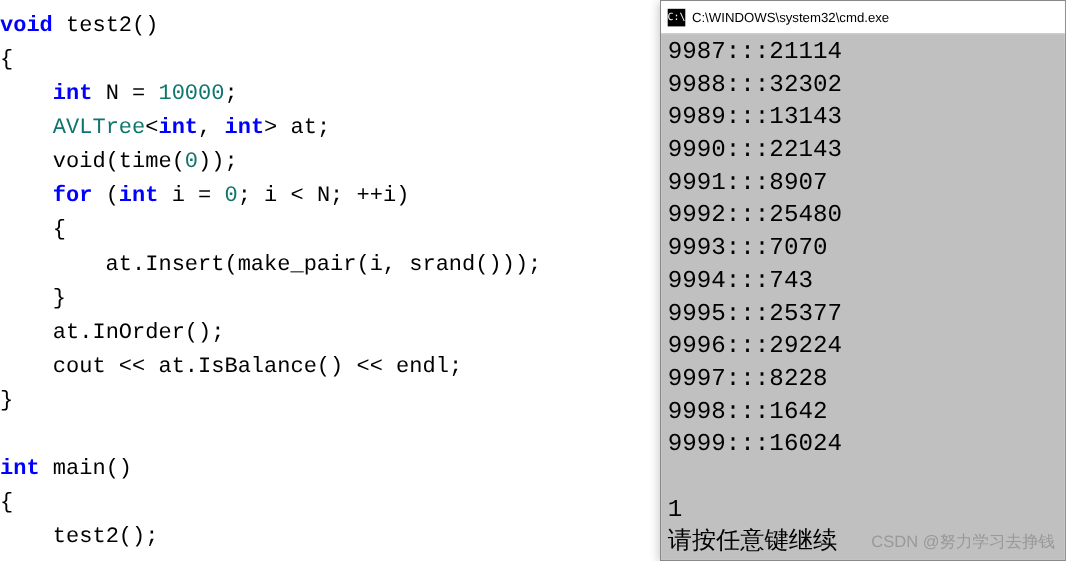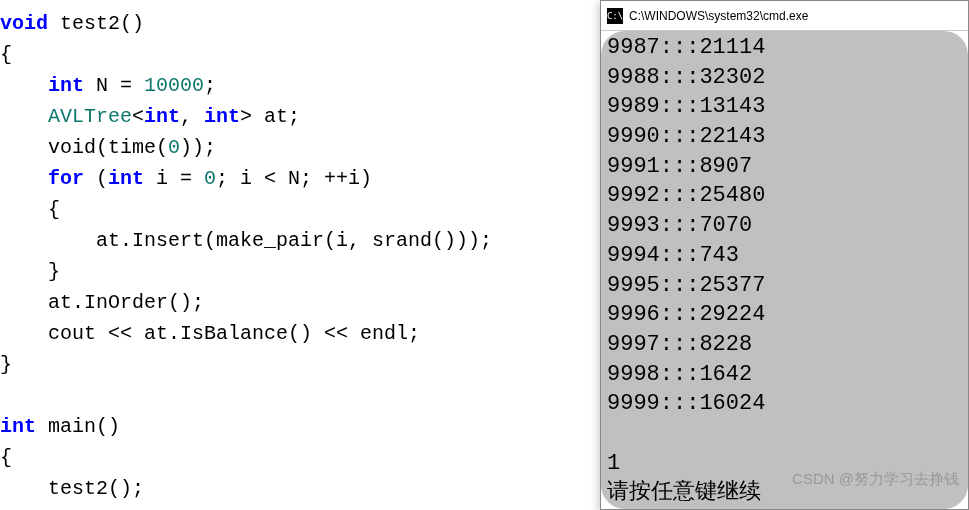--- a/index.html
+++ b/index.html
@@ -62,26 +62,25 @@
     .console-body {
       background: #c0c0c0;
       height: calc(100% - 30px);
       padding: 2px 6px;
       font-family: 'SimSun', 'NSimSun', 'Courier New', monospace;
       font-size: 22px;
       line-height: 1.35;
       color: #000;
       white-space: pre;
       overflow: hidden;
-      border-radius: 24px;
     }
     .watermark {
       position: absolute;
       right: 10px;
-      bottom: 21px;
+      bottom: 8px;
       color: rgba(120,120,120,0.55);
       font-family: 'Microsoft YaHei', sans-serif;
       font-size: 15px;
       pointer-events: none;
     }
   </style>
 </head>
 <body>
 
 <div class="code-pane"><span class="kw">void</span><span> test2</span><span>()</span>

